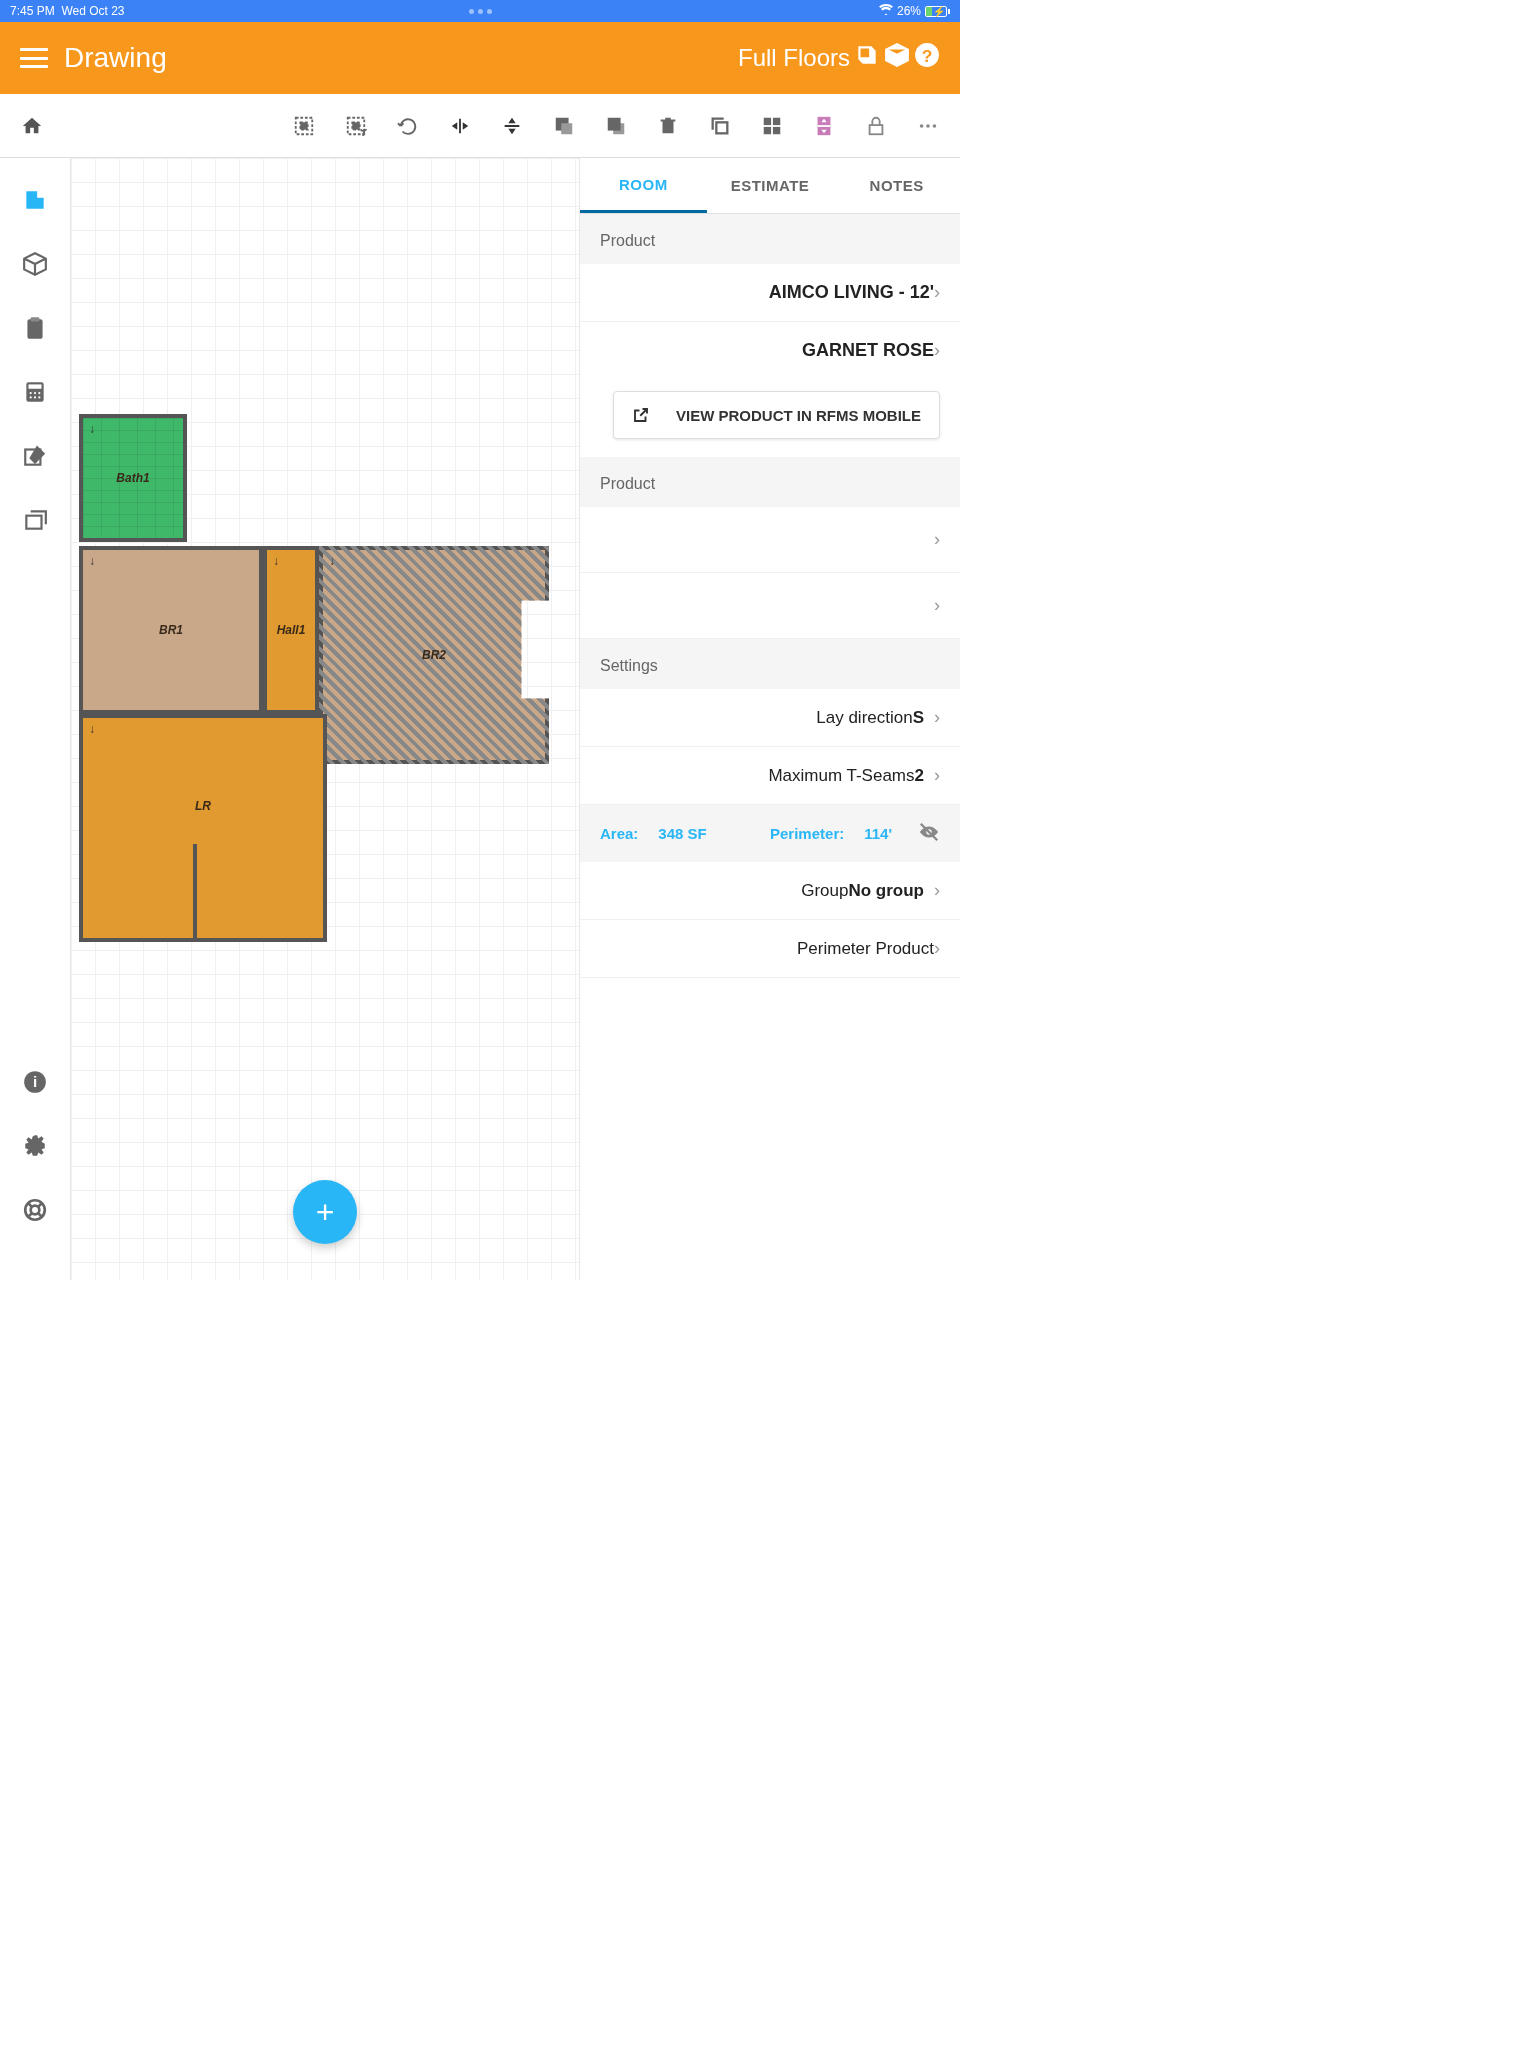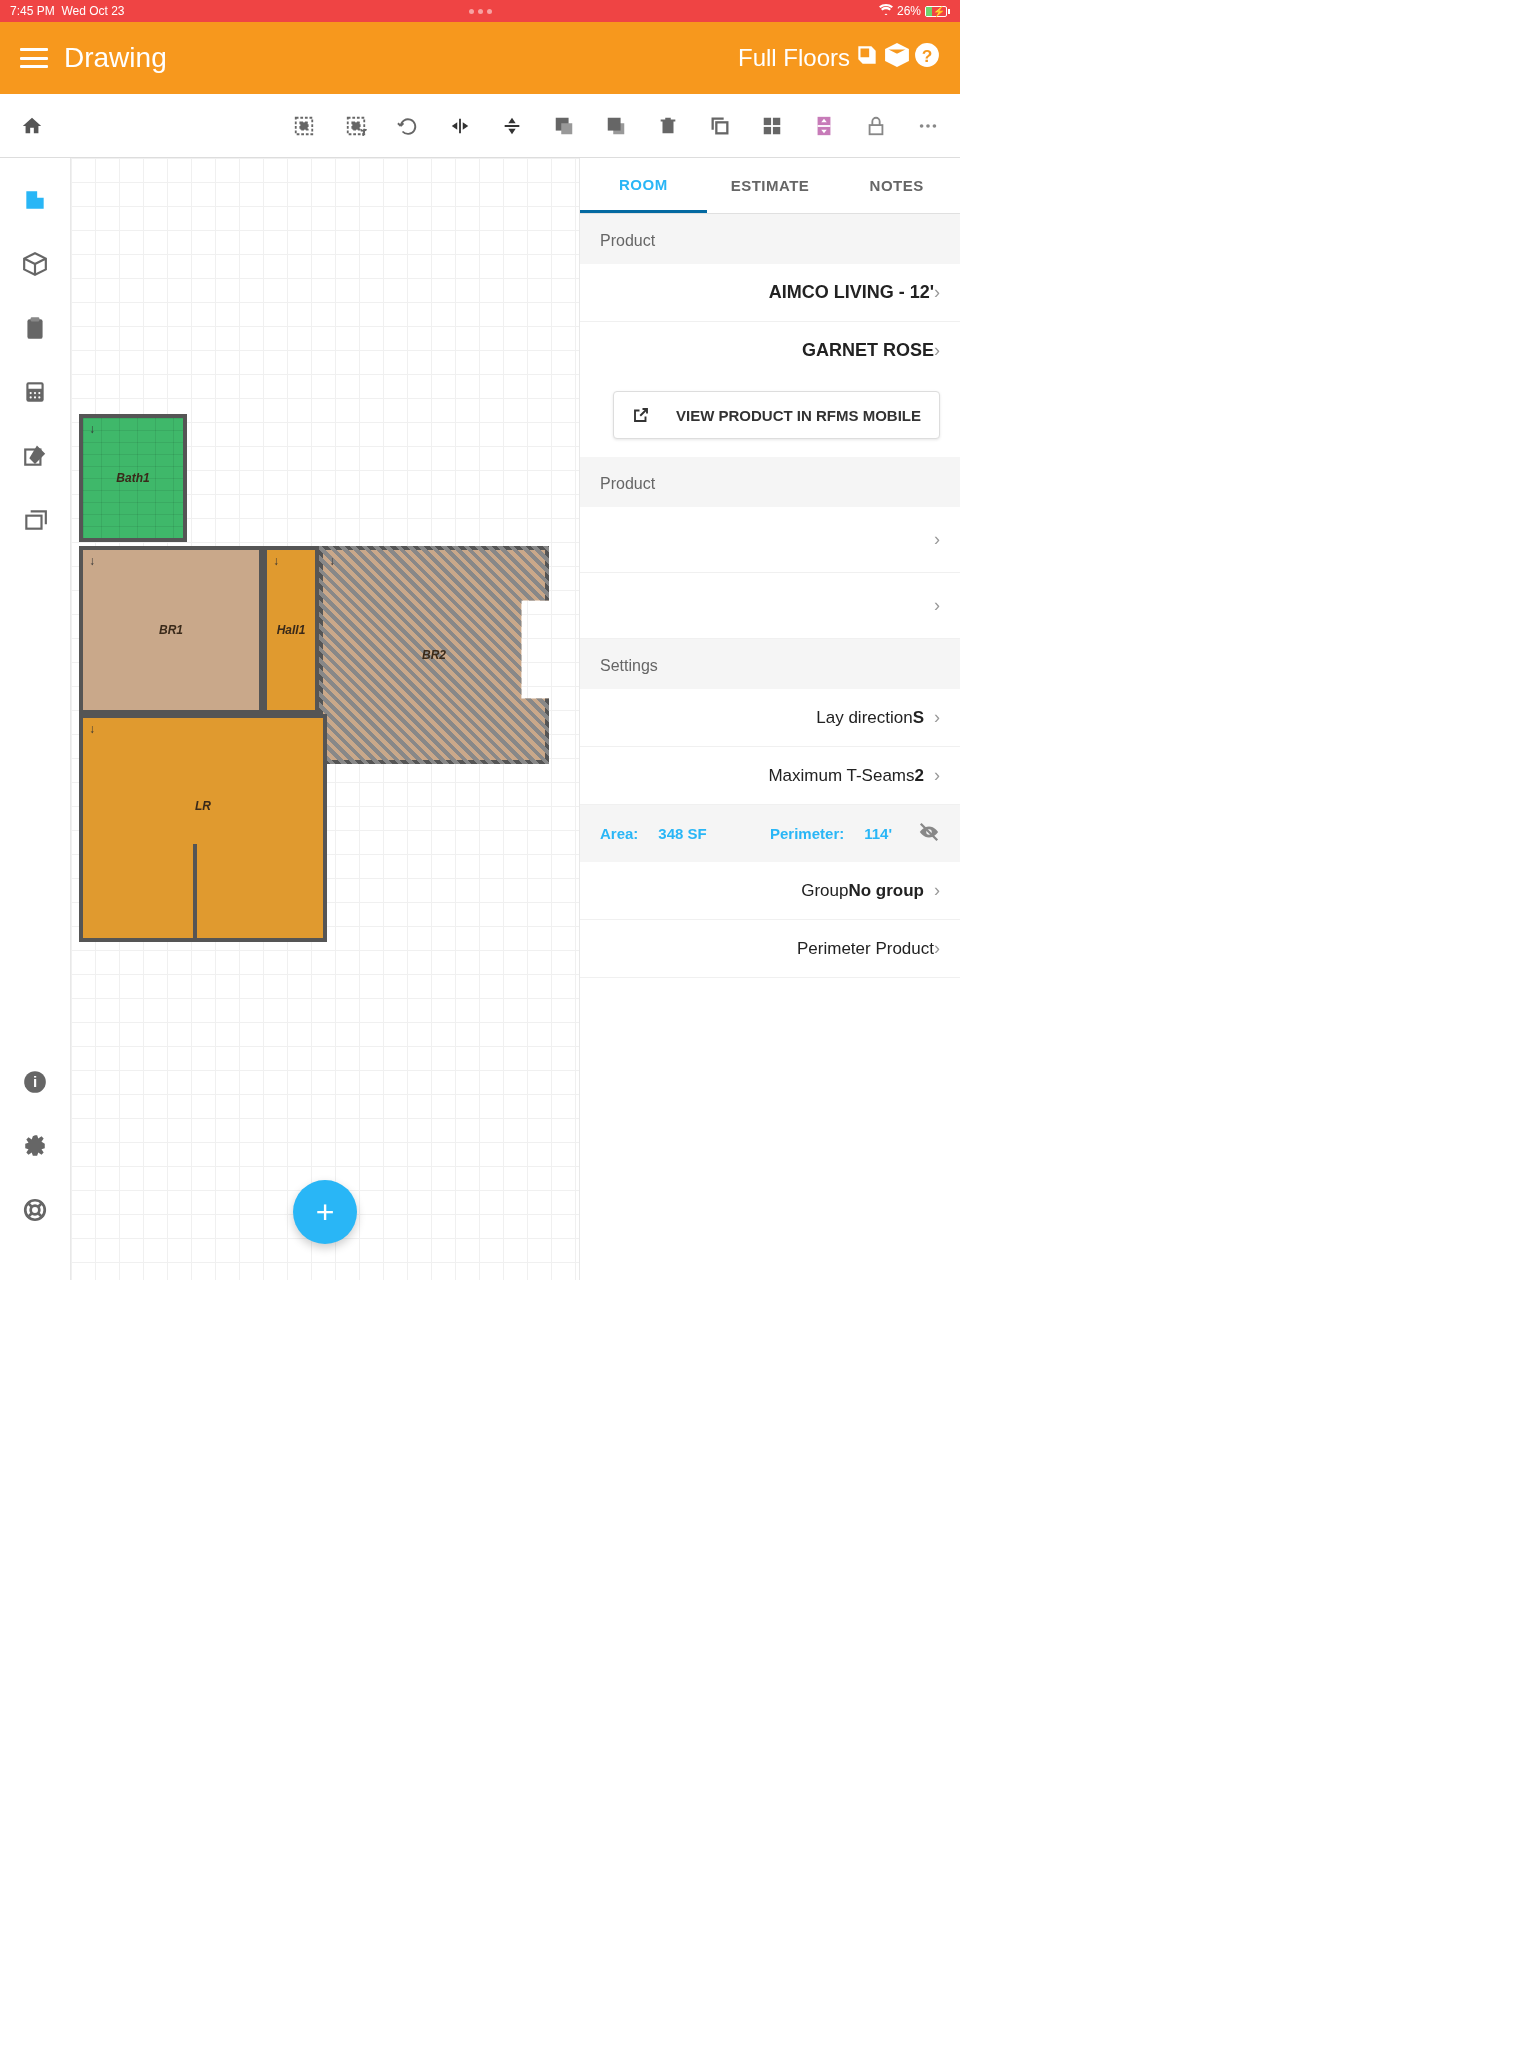--- a/index.html
+++ b/index.html
@@ -1,18 +1,18 @@
 <!DOCTYPE html>
 <html><head>
 <meta charset="utf-8">
 <style>
   * { box-sizing: border-box; margin: 0; padding: 0; }
   body { font-family: -apple-system, Helvetica, Arial, sans-serif; width: 960px; height: 1280px; background: #fff; overflow: hidden; }
   
-  .status-bar { height: 22px; background: #ef4444; display: flex; align-items: center; padding: 0 10px; color: #fff; font-size: 12px; font-weight: 500; }
+  .status-bar { height: 22px; background: #3b82f6; display: flex; align-items: center; padding: 0 10px; color: #fff; font-size: 12px; font-weight: 500; }
   .status-bar .left { flex: 1; }
   .status-bar .center { display: flex; gap: 4px; }
   .status-bar .center span { width: 5px; height: 5px; background: rgba(255,255,255,0.5); border-radius: 50%; }
   .status-bar .right { flex: 1; text-align: right; display: flex; justify-content: flex-end; align-items: center; gap: 4px; }
   
   .header { height: 72px; background: #F7981D; display: flex; align-items: center; padding: 0 20px; color: #fff; }
   .header .menu-icon { width: 28px; height: 20px; display: flex; flex-direction: column; justify-content: space-between; margin-right: 16px; }
   .header .menu-icon span { height: 3px; background: #fff; border-radius: 1px; }
   .header .title { font-size: 28px; font-weight: 400; flex: 1; }
   .header .right { display: flex; align-items: center; gap: 4px; font-size: 24px; }

